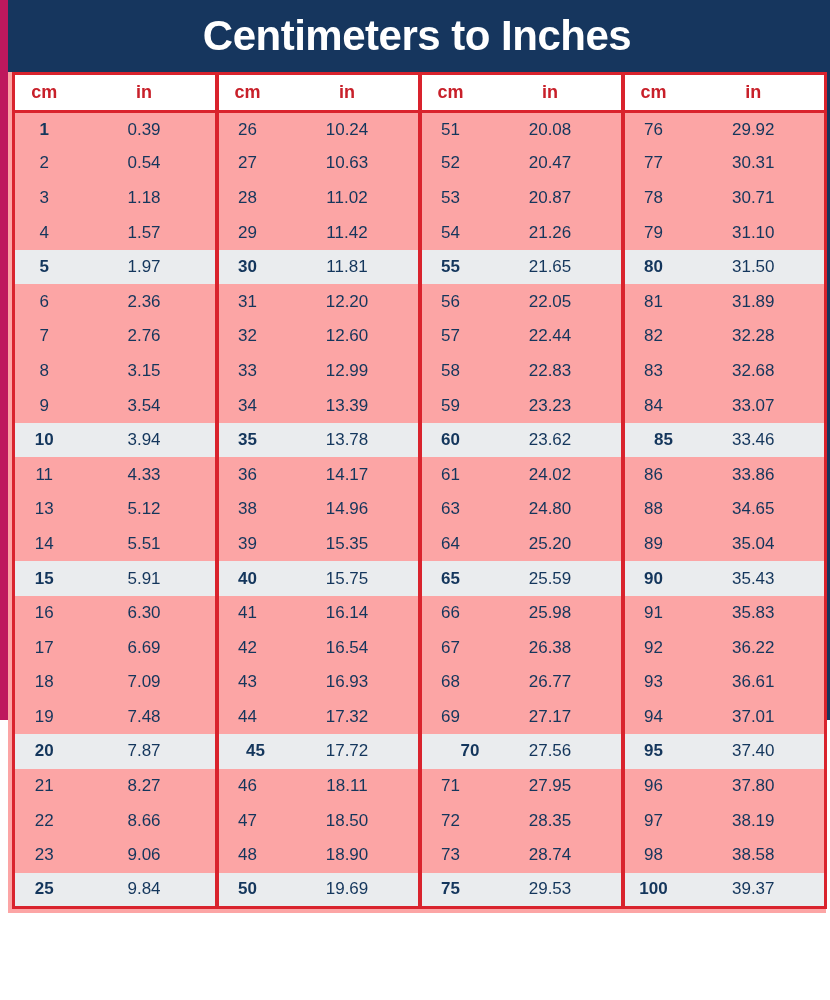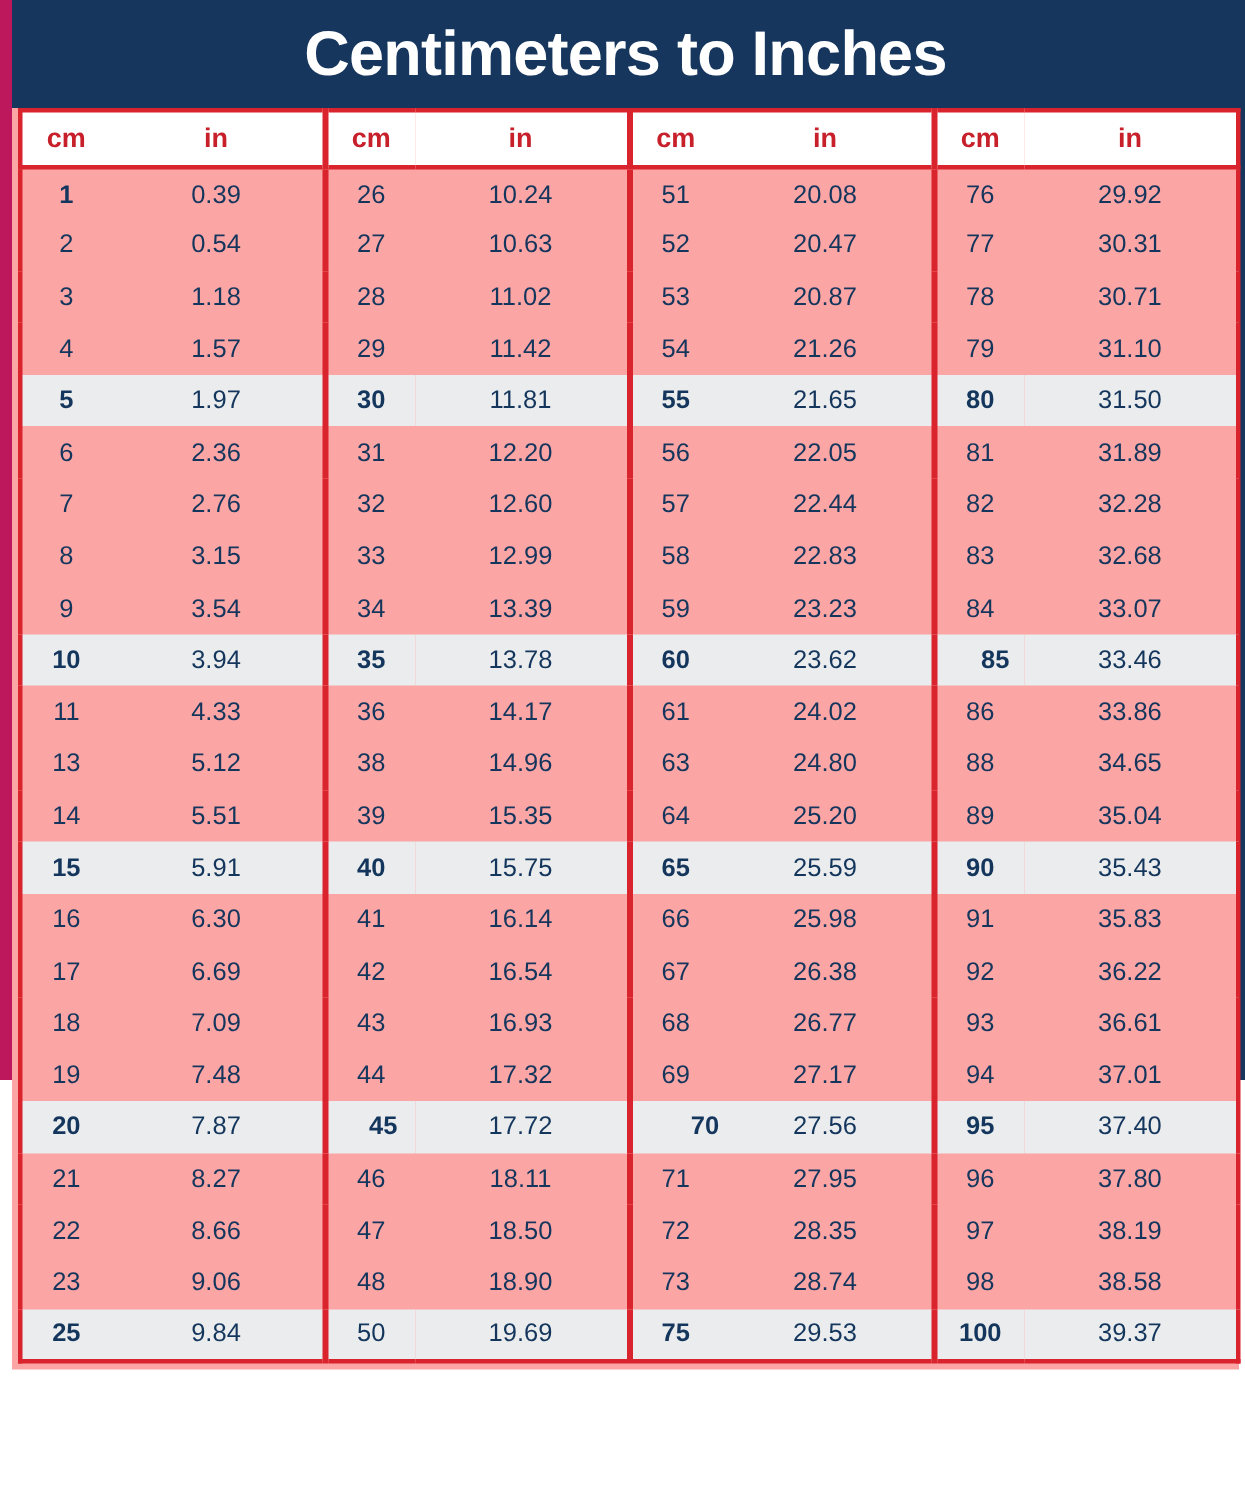--- a/index.html
+++ b/index.html
@@ -338,21 +338,21 @@
             <td class="cm sep-left">48</td>
             <td class="in">18.90</td>
             <td class="cm sep-left">73</td>
             <td class="in">28.74</td>
             <td class="cm sep-left">98</td>
             <td class="in edge-right">38.58</td>
           </tr>
           <tr class="shade">
             <td class="cm edge-left first-bold" style="font-weight: bold;">25</td>
             <td class="in">9.84</td>
-            <td class="cm sep-left first-bold" style="font-weight: normal;">50</td>
+            <td class="cm sep-left first-bold" style="font-weight: bold;">50</td>
             <td class="in">19.69</td>
             <td class="cm sep-left first-bold" style="font-weight: bold;">75</td>
             <td class="in">29.53</td>
             <td class="cm sep-left first-bold" style="font-weight: bold;">100</td>
             <td class="in edge-right">39.37</td>
           </tr>
         </tbody>
     </table>
   </div>
 

